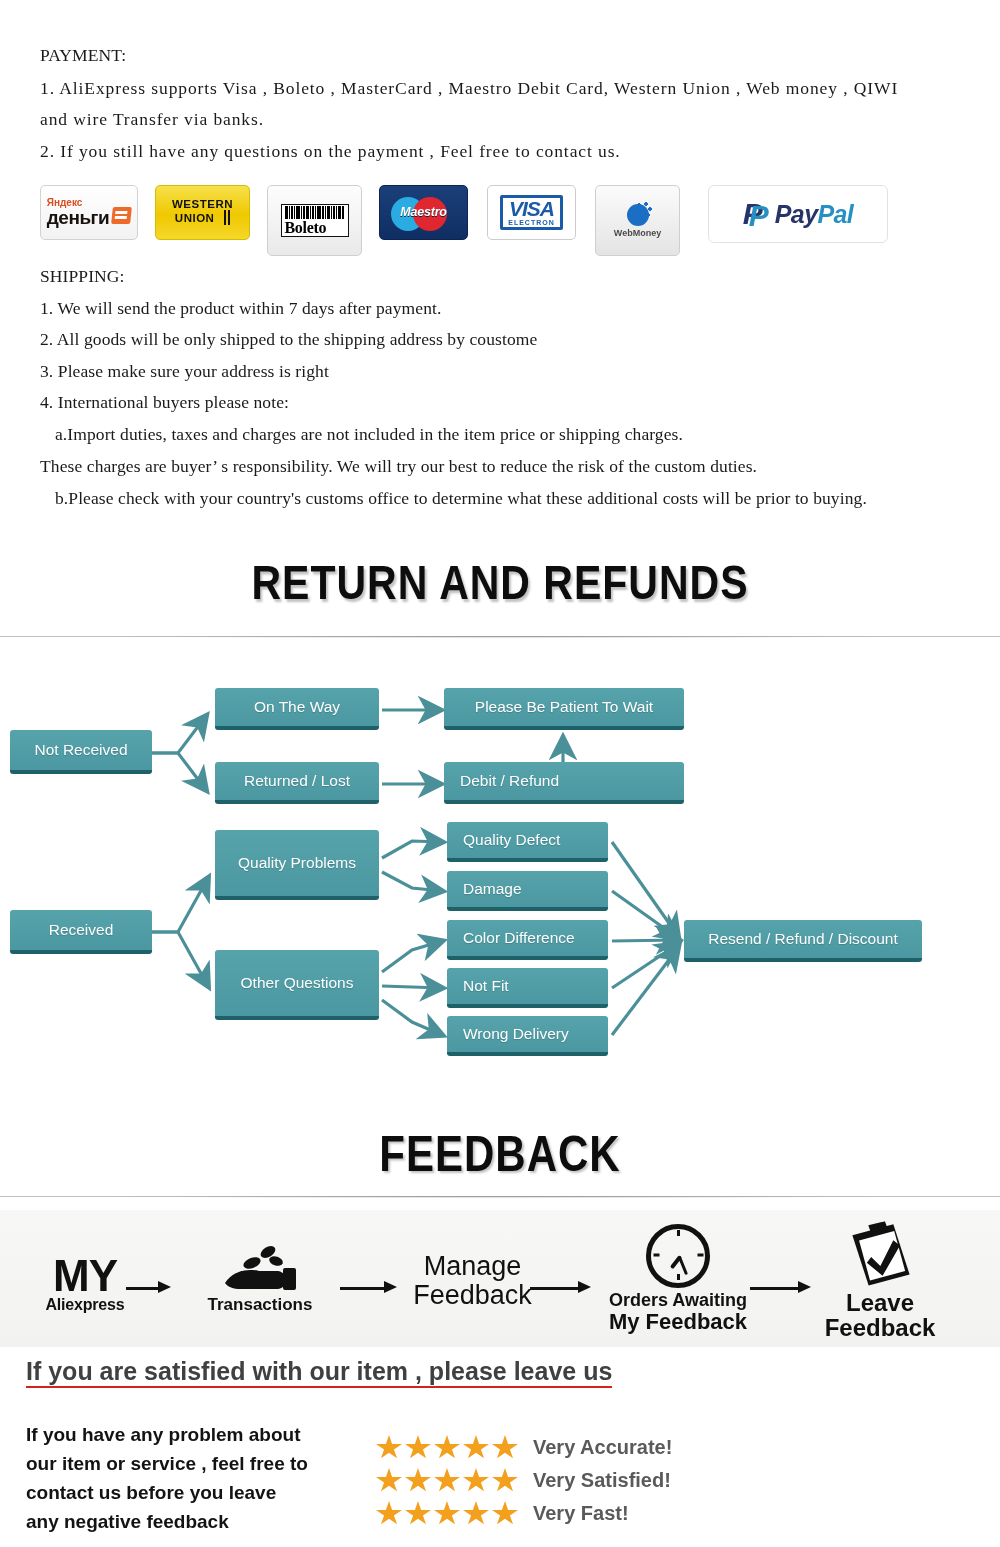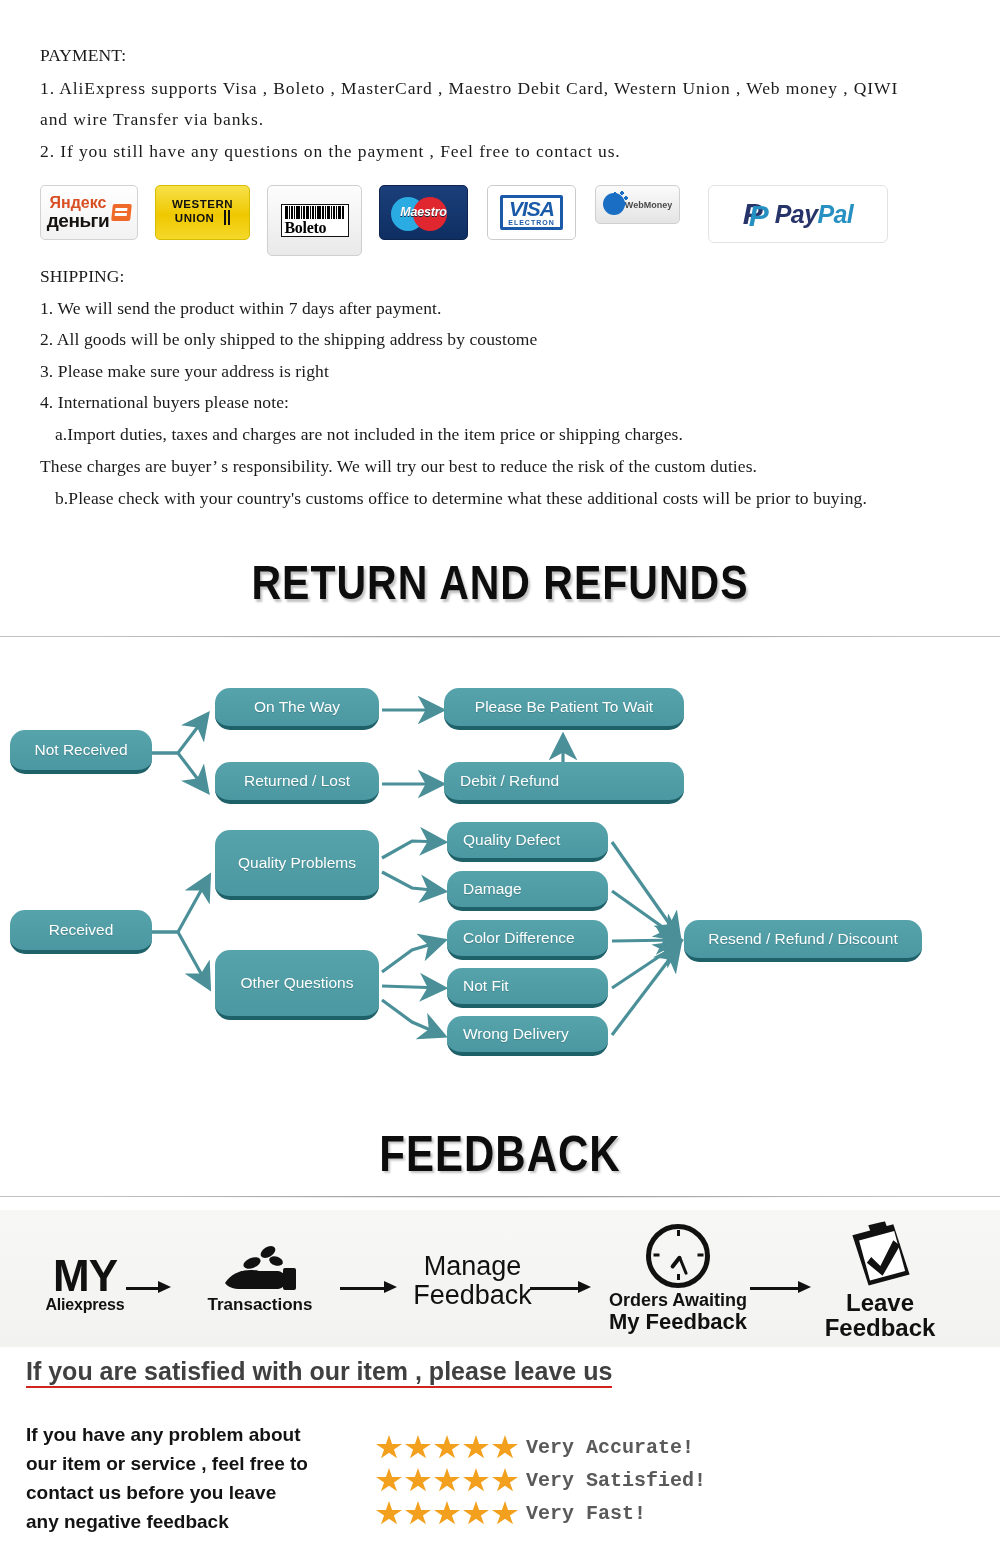--- a/index.html
+++ b/index.html
@@ -41,21 +41,21 @@
     box-sizing: border-box;
     overflow: hidden;
   }
   .logo-yandex {
     left: 40px; width: 98px; height: 55px;
     background: linear-gradient(#ffffff, #f2f2f2);
     border: 1px solid #d2d2d2;
     display: flex; align-items: center; justify-content: center;
   }
   .yd-wrap { text-align: left; line-height: 1; position: relative; padding-right: 22px;}
-  .yd-top { font-size: 16px; font-weight: bold; color: #d94f24; font-family: "Liberation Sans", sans-serif; text-align: center;}
+  .yd-top { font-size: 10px; font-weight: bold; color: #d94f24; font-family: "Liberation Sans", sans-serif;}
   .yd-bot { font-size: 19px; font-weight: bold; color: #16120f; font-family: "Liberation Sans", sans-serif; letter-spacing:-0.5px;}
   .yd-icon {
     position: absolute; right: 0; top: 9px;
     width: 19px; height: 17px; background: #ef6a28;
     border-radius: 2px;
     transform: skewX(-6deg);
   }
   .yd-icon::after{
     content:""; position:absolute; left:3px; top:4px; width:12px;height:3px;background:#fff;
     box-shadow: 0 5px 0 0 #fff;
@@ -101,24 +101,24 @@
     background: #fff;
     border: 1px solid #cccccc;
     display:flex; align-items:center; justify-content:center;
   }
   .visa-box{ border:3px solid #1a5aa8; border-radius:2px; padding:1px 5px 0 5px; text-align:center;}
   .visa-t{ font-family:"Liberation Sans", sans-serif; font-weight:bold; font-style:italic; font-size:21px;
            color:#1a5aa8; line-height:19px; letter-spacing:-1px;}
   .visa-s{ font-size:7px; font-weight:bold; color:#1a5aa8; letter-spacing:1px; line-height:9px;}
 
   .logo-wm {
-    left: 595px; width: 85px; height: 39px;
+    left: 595px; width: 85px; height: 71px;
     background: linear-gradient(#fbfbfb, #e4e4e4);
     border: 1px solid #cfcfcf;
-    display:flex; flex-direction:row; align-items:center; justify-content:center;
+    display:flex; flex-direction:column; align-items:center; justify-content:center;
   }
   .wm-globe{ width:22px;height:22px;border-radius:50%;background:#1a6fc4; position:relative; margin-bottom:2px;}
   .wm-globe::after{content:""; position:absolute; right:-3px; top:-2px; width:16px;height:16px;
      background:
        radial-gradient(circle 2px at 3px 3px, #1a6fc4 99%, transparent 100%),
        radial-gradient(circle 2px at 10px 2px, #1a6fc4 99%, transparent 100%),
        radial-gradient(circle 2px at 14px 7px, #1a6fc4 99%, transparent 100%),
        radial-gradient(circle 2px at 7px 8px, #1a6fc4 99%, transparent 100%),
        radial-gradient(circle 2px at 12px 13px, #1a6fc4 99%, transparent 100%);
   }
@@ -162,21 +162,21 @@
     background: radial-gradient(ellipse 600px 5px at 50% -1px, rgba(90,90,90,0.55), rgba(255,255,255,0) 72%),
                 linear-gradient(to bottom, #c0c0c0 0 1px, #ffffff 1px 3px);
   }
 
   
   .flow { position:absolute; left:0; top:660px; width:1000px; height:420px; }
   .node{
     position:absolute;
     background: linear-gradient(#57a3ab, #4b98a2);
     border-bottom: 4px solid #1f6169;
-    border-radius: 15px;
+    border-radius: 3px;
     color:#ffffff;
     font-family:"Liberation Sans", sans-serif;
     font-size:15.5px;
     display:flex; align-items:center;
     box-sizing:border-box;
     text-shadow: 0 1px 1px rgba(0,0,0,0.18);
   }
   .node.center{ justify-content:center; }
   .node.left{ justify-content:flex-start; padding-left:16px; }
   .flow svg{ position:absolute; left:0; top:0; width:1000px; height:420px; }
@@ -223,21 +223,21 @@
   .note-black{
     position:absolute; font-family:"Liberation Sans", sans-serif;
     font-weight:bold; color:#131313; font-size:19px; line-height:29px;
   }
   .stars-block{ position:absolute; }
   .star-row{ display:flex; align-items:center; height:33px;}
   .star{
     width:26px; height:25px; margin-right:3px; background:#f2a01d;
     clip-path: polygon(50% 0%, 61.8% 35.5%, 100% 35.5%, 69% 57.5%, 80.9% 93%, 50% 71%, 19.1% 93%, 31% 57.5%, 0% 35.5%, 38.2% 35.5%);
   }
-  .star-text{ margin-left:5px; font-family:Liberation Mono, monospace; font-weight:bold;
+  .star-text{ margin-left:12px; font-family:Liberation Sans, sans-serif; font-weight:bold;
               font-size:20px; color:#5a5a5a;}
 </style>
 </head>
 <body>
 
 <div class="doc-text">
   <div class="doc-line head" style="left:40px; top:45px;">PAYMENT:</div>
   <div class="doc-line spaced" style="left:40px; top:78px;">1. AliExpress  supports Visa , Boleto , MasterCard , Maestro  Debit  Card, Western  Union , Web   money , QIWI</div>
   <div class="doc-line spaced" style="left:40px; top:109px;">and  wire  Transfer  via  banks.</div>
   <div class="doc-line spaced" style="left:40px; top:141px;">2.  If  you  still  have  any  questions  on  the  payment , Feel  free  to  contact  us.</div>

